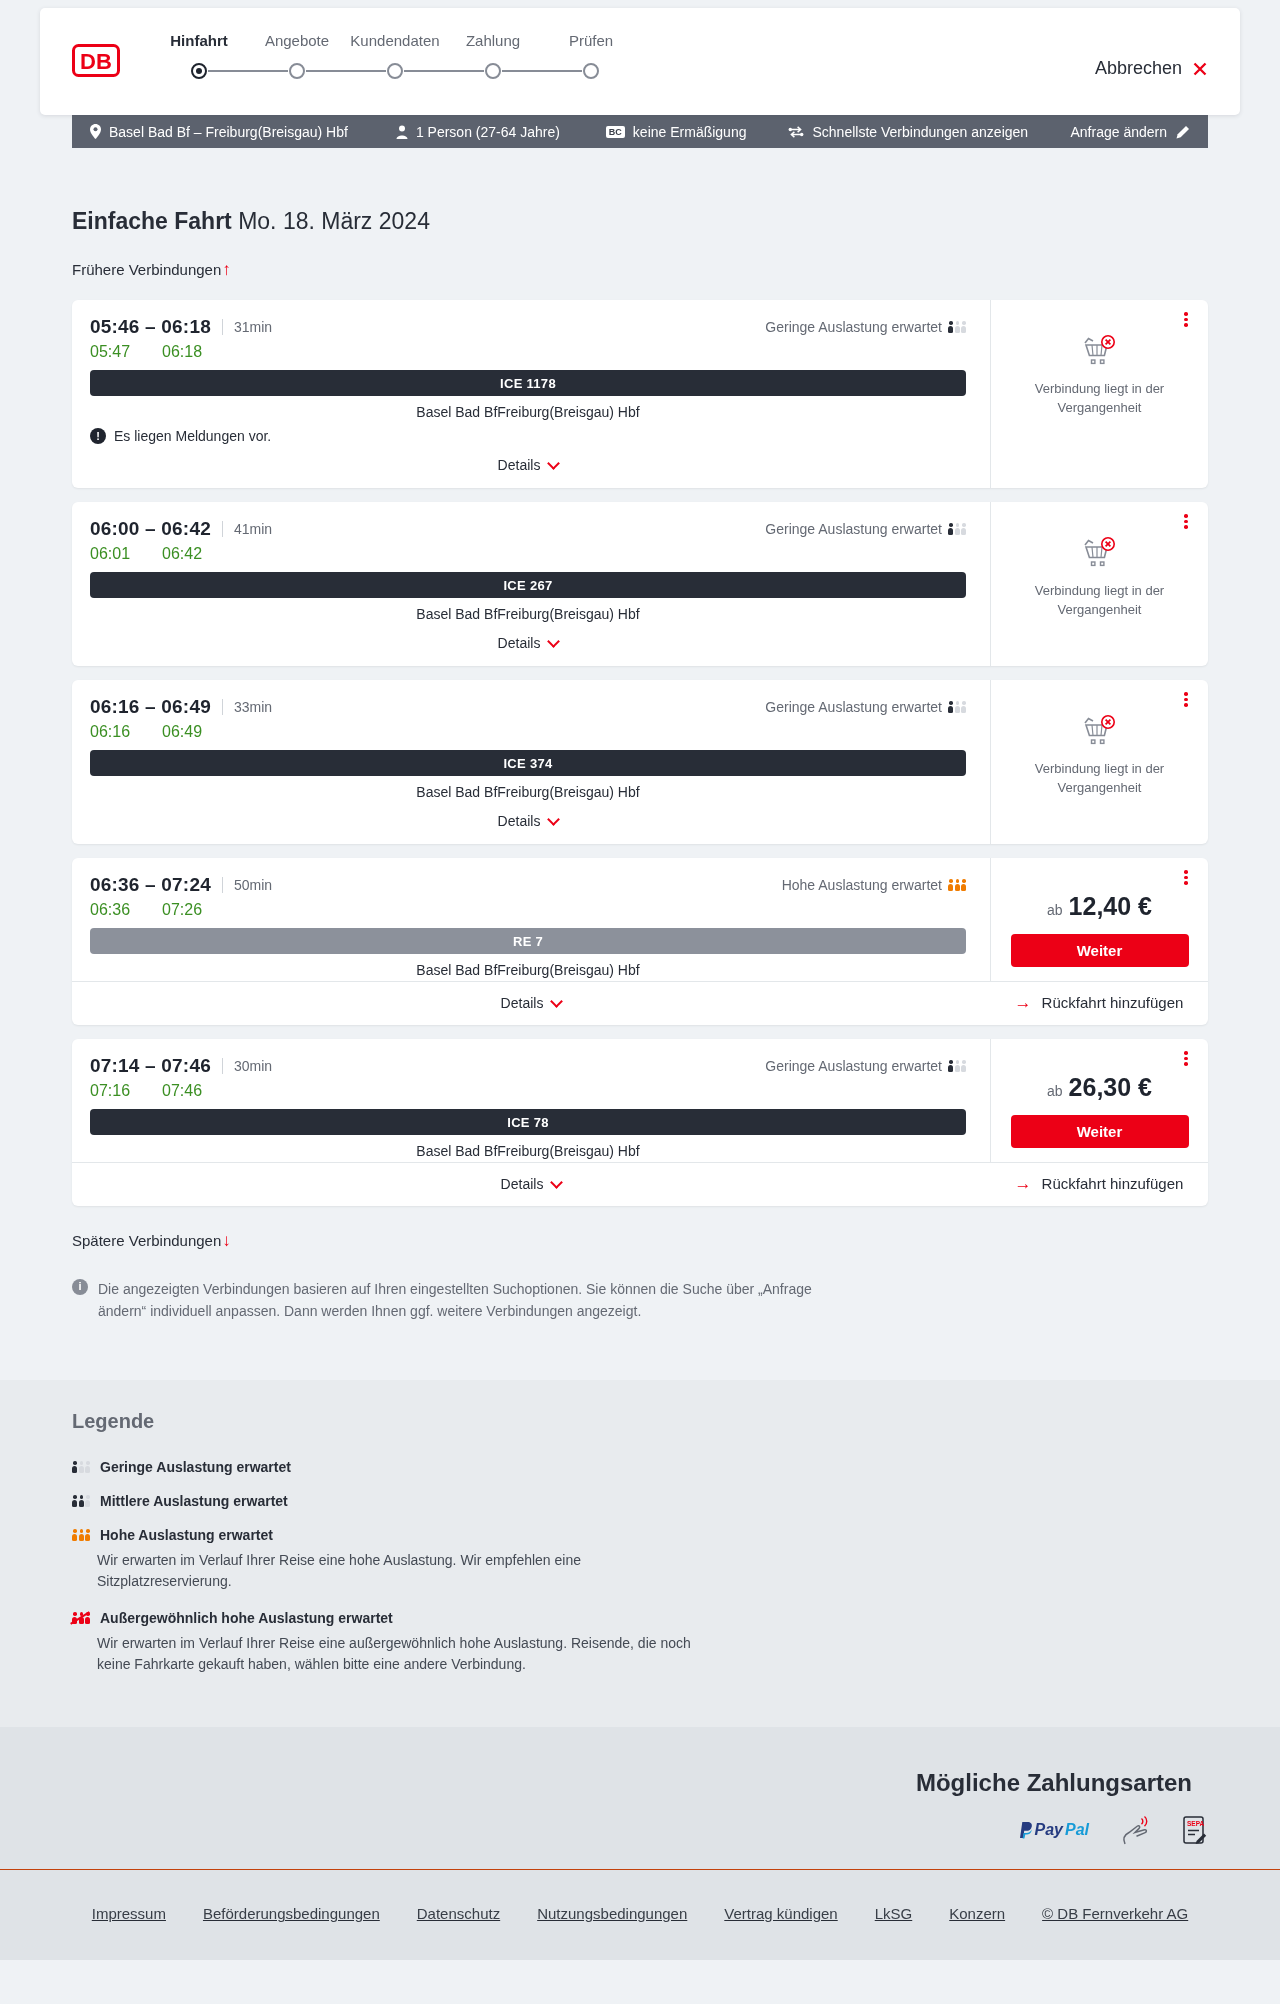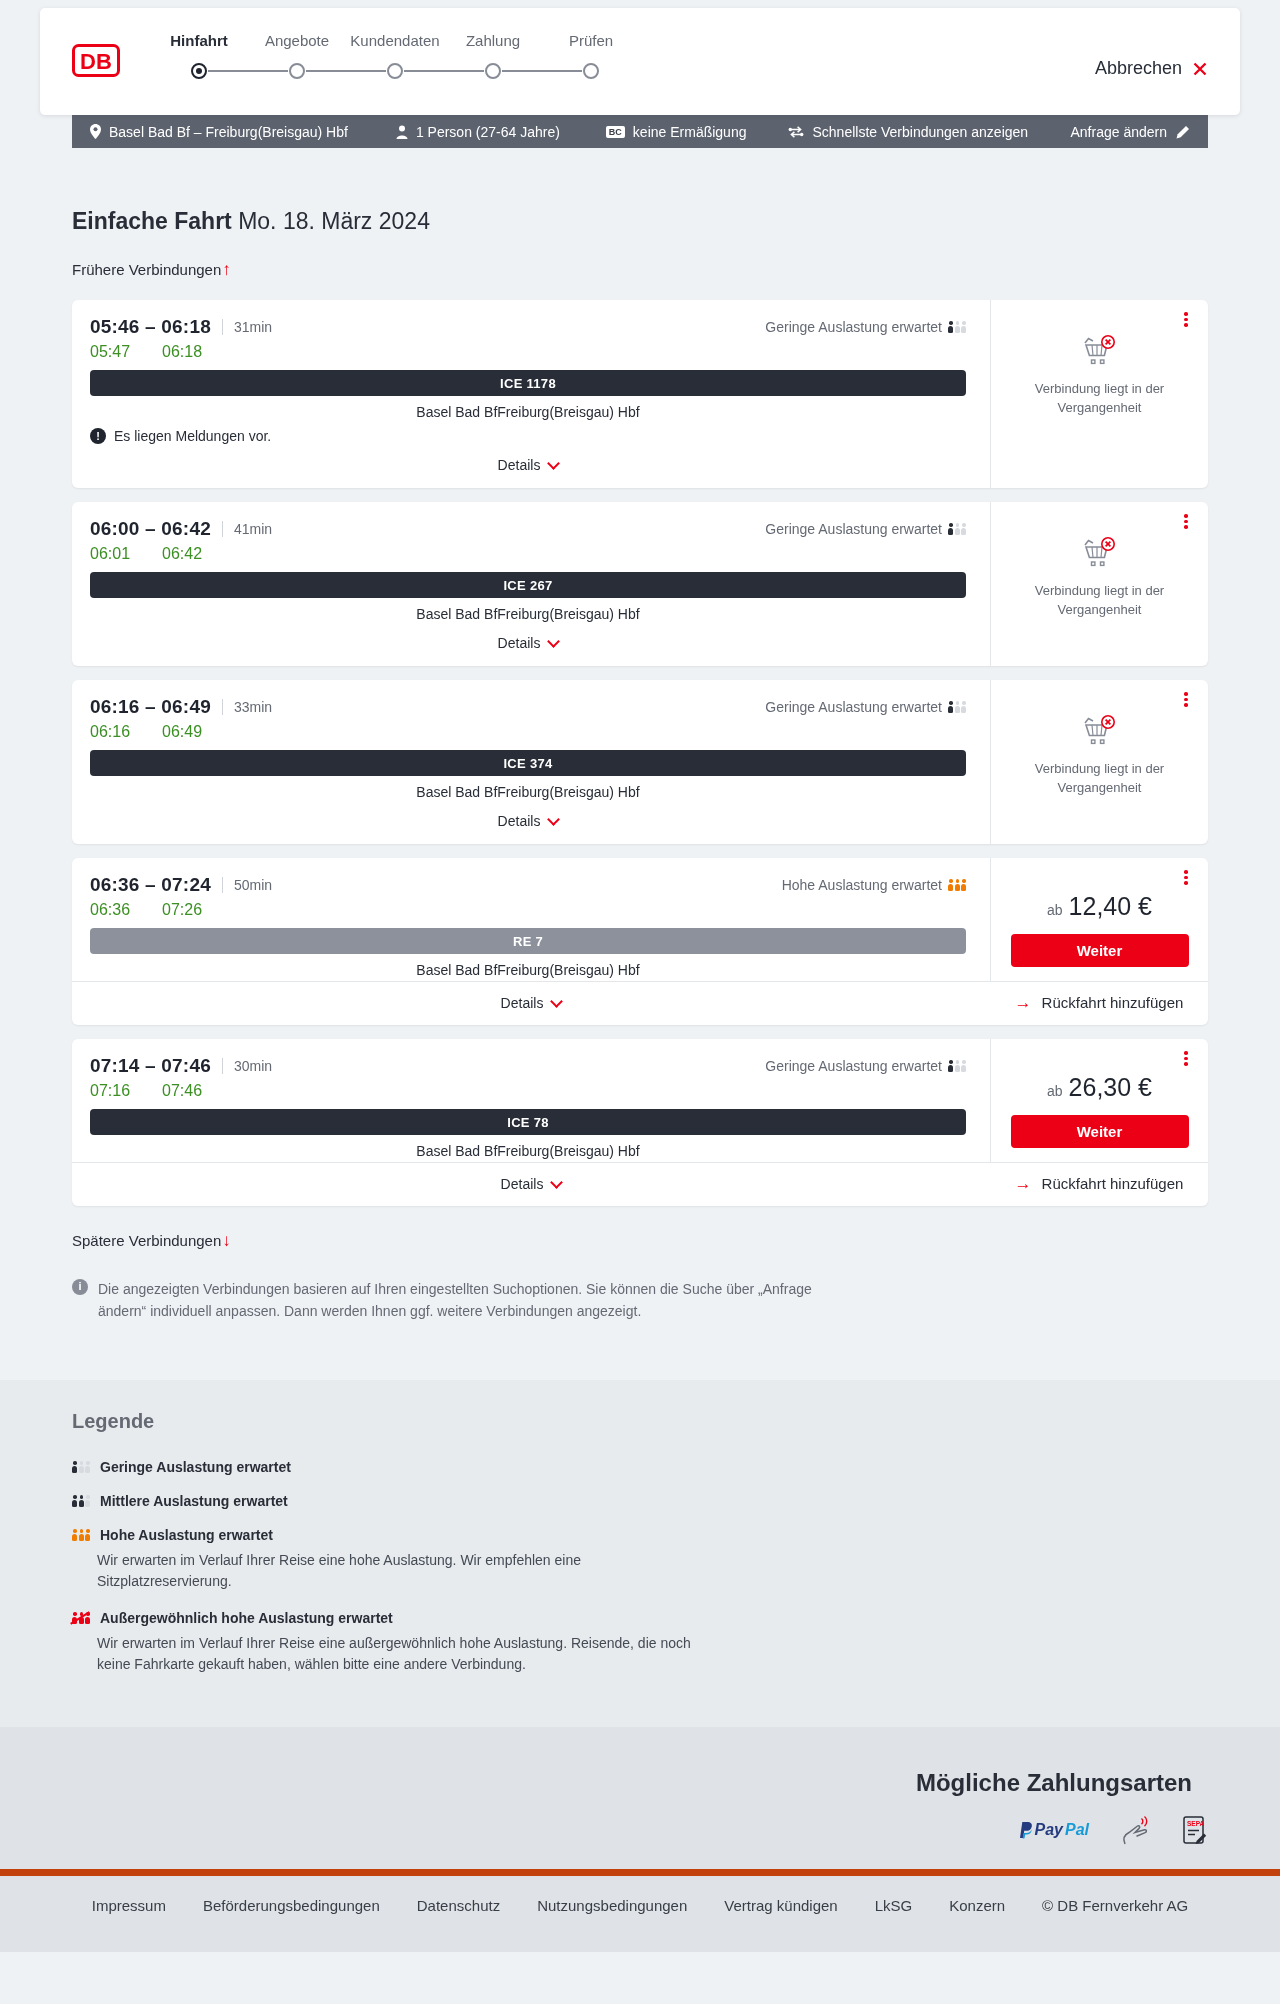--- a/index.html
+++ b/index.html
@@ -62,21 +62,21 @@
   .chev{display:inline-block;width:7px;height:7px;border-right:2px solid #ec0016;border-bottom:2px solid #ec0016;
         transform:rotate(45deg);margin-left:9px;vertical-align:2px;}
   .card-right{border-left:1px solid #e3e7ea;position:relative;padding:12px 16px 14px;box-sizing:border-box;}
   .kebab{position:absolute;top:12px;right:14px;width:16px;height:18px;display:flex;flex-direction:column;
          align-items:center;gap:2px;cursor:pointer;}
   .kebab i{width:3.5px;height:3.5px;border-radius:50%;background:#ec0016;}
   .past-box{text-align:center;margin-top:22px;}
   .past-caption{margin:8px auto 0;width:170px;font-size:13px;color:#646973;line-height:1.45;}
   .price-row{margin-top:22px;text-align:center;white-space:nowrap;}
   .price-ab{font-size:14px;color:#646973;margin-right:6px;}
-  .price-val{font-size:25px;font-weight:normal;color:#1f242e;}
+  .price-val{font-size:25px;font-weight:bold;color:#1f242e;}
   .btn-weiter{display:block;margin:13px auto 0;width:178px;height:33px;background:#ec0016;border:none;border-radius:4px;
               color:#fff;font-size:15px;font-weight:bold;font-family:inherit;cursor:pointer;}
   .card-bottom{display:grid;grid-template-columns:1fr 218px;border-top:1px solid #e3e7ea;}
   .cb-left{display:flex;align-items:center;justify-content:center;}
   .cb-right{display:flex;align-items:center;justify-content:center;gap:10px;font-size:15px;color:#282d37;
             padding:12px 0 14px;cursor:pointer;}
   .cb-left .row-details{padding:12px 0 14px;}
 
   
   .occ{display:inline-flex;gap:1.5px;align-items:flex-end;position:relative;}
@@ -102,21 +102,21 @@
 
   
   .pay-section{background:#dfe3e7;padding:26px 0 24px;}
   .pay-inner{width:1136px;margin:0 auto;text-align:right;}
   .pay-title{font-size:24px;font-weight:bold;color:#282d37;margin:16px;}
   .pay-icons{margin-top:18px;display:flex;justify-content:flex-end;align-items:center;gap:30px;}
   .paypal{display:inline-flex;align-items:center;gap:2px;font-style:italic;font-size:16px;}
   .pp1{color:#253b80;}.pp2{color:#179bd7;}
 
   
-  .footer{background:#dfe3e7;border-top:7px solid #c2410c;padding:21px 0 38px;}
+  .footer{background:#dfe3e7;border-top:1px solid #c2410c;padding:35px 0 38px;text-decoration:underline;}
   .foot-links{display:flex;justify-content:center;align-items:center;gap:37px;font-size:15px;color:#383e47;}
   .foot-links span{cursor:pointer;white-space:nowrap;}
   .foot-links .copy{cursor:default;}
 </style>
 </head>
 <body>
 
 <div class="page">
   <div class="top-section">
 

